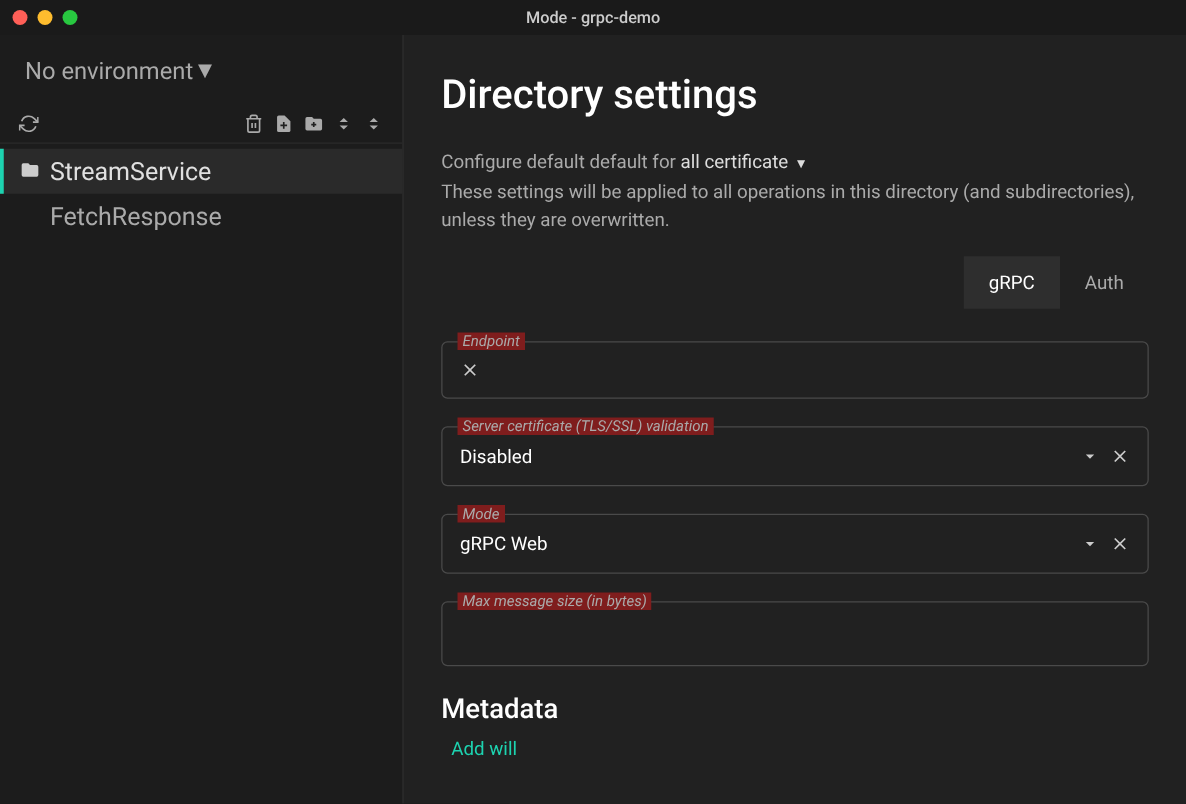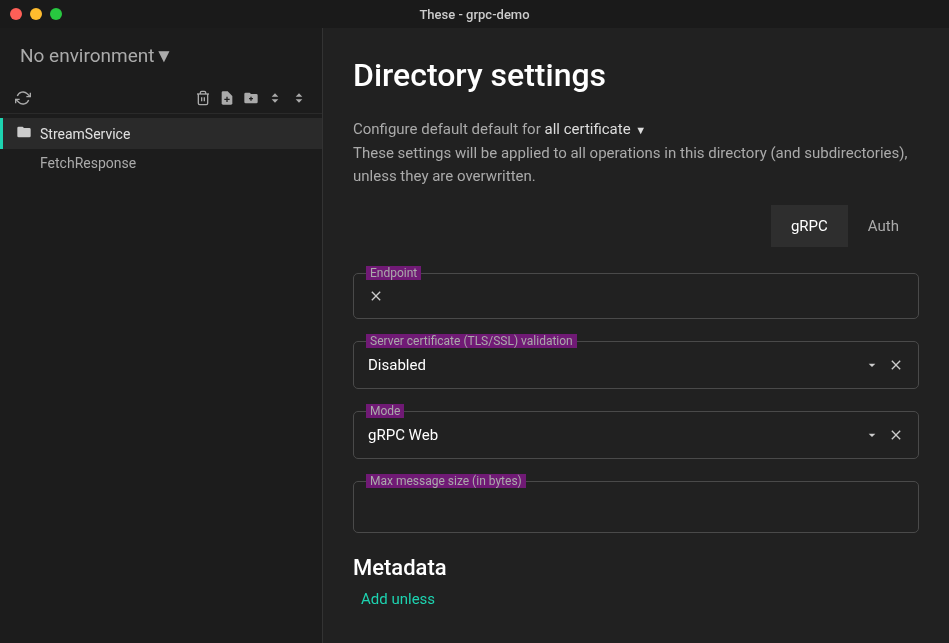--- a/index.html
+++ b/index.html
@@ -85,21 +85,21 @@
       cursor: pointer;
     }
     .toolbar-icon svg { width: 16px; height: 16px; }
     .tree {
       padding-top: 4px;
     }
     .tree-item {
       display: flex;
       align-items: center;
       padding: 6px 28px;
-      font-size: 14px;
+      font-size: 20px;
       cursor: pointer;
     }
     .tree-item.selected {
       background: #2a2a2a;
       border-left: 3px solid #1dd3b0;
       padding-left: 13px;
     }
     .tree-item.child {
       padding-left: 40px;
       color: #aaa;
@@ -159,24 +159,25 @@
       position: relative;
       border: 1px solid #4a4a4a;
       border-radius: 5px;
       margin-bottom: 22px;
       padding: 0;
     }
     .field-label {
       position: absolute;
       top: -8px;
       left: 12px;
-      background: #701a75;
+      background: #7f1d1d;
       padding: 0 4px;
       font-size: 12px;
       color: #aaa;
+      font-style: italic;
     }
     .field-body {
       display: flex;
       align-items: center;
       padding: 14px 14px;
       gap: 8px;
     }
     .field-value {
       flex: 1;
       font-size: 15px;
@@ -212,21 +213,21 @@
   </style>
 </head>
 <body>
 
 <div class="titlebar">
   <div class="traffic-lights">
     <div class="traffic-light tl-red"></div>
     <div class="traffic-light tl-yellow"></div>
     <div class="traffic-light tl-green"></div>
   </div>
-  <div class="title">These - grpc-demo</div>
+  <div class="title">Mode - grpc-demo</div>
 </div>
 
 <div class="app-body">
   <div class="sidebar">
     <div class="env-selector">
       <span>No environment</span>
       <span class="env-caret">▼</span>
     </div>
     <div class="toolbar">
       <div class="toolbar-icon">
@@ -344,15 +345,15 @@
     </div>
 
     <div class="field field-empty">
       <div class="field-label">Max message size (in bytes)</div>
       <div class="field-body">
         <input class="field-value" value="" style="">
       </div>
     </div>
 
     <h2 class="section-title">Metadata</h2>
-    <div class="add-entry">Add unless</div>
+    <div class="add-entry">Add will</div>
   </div>
 </div>
 
 </body></html>

